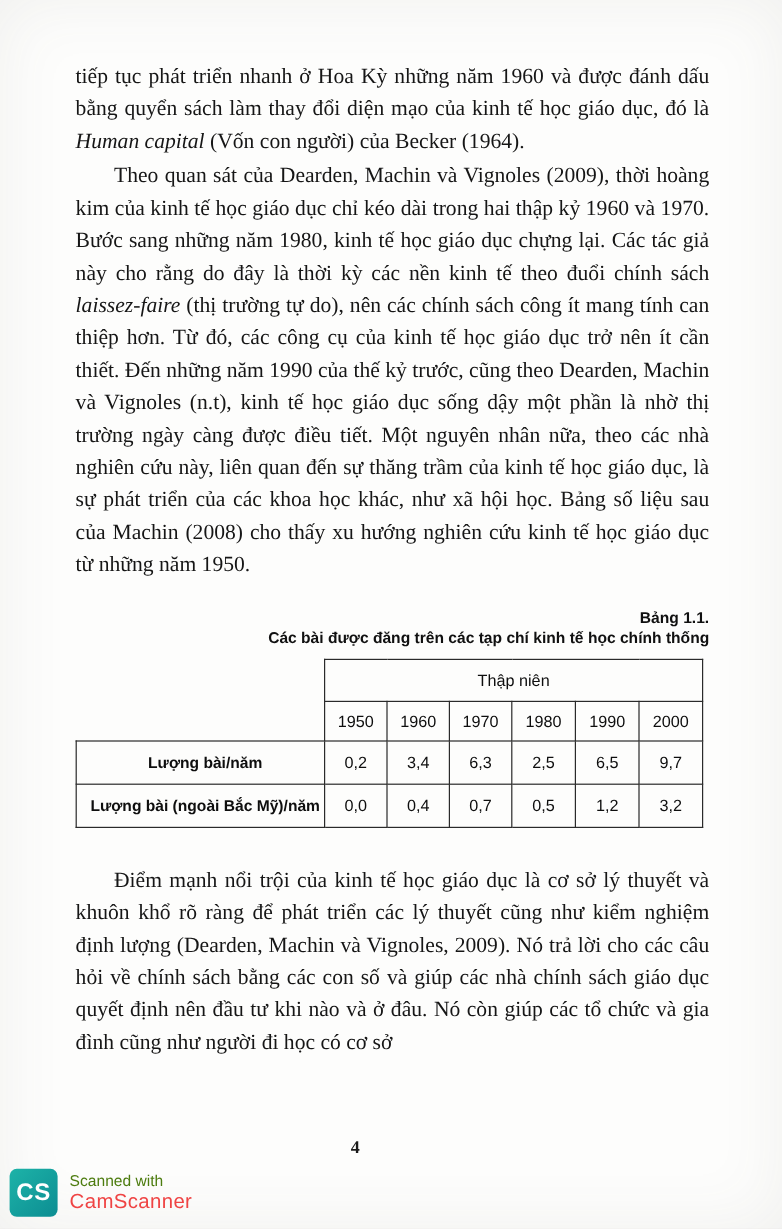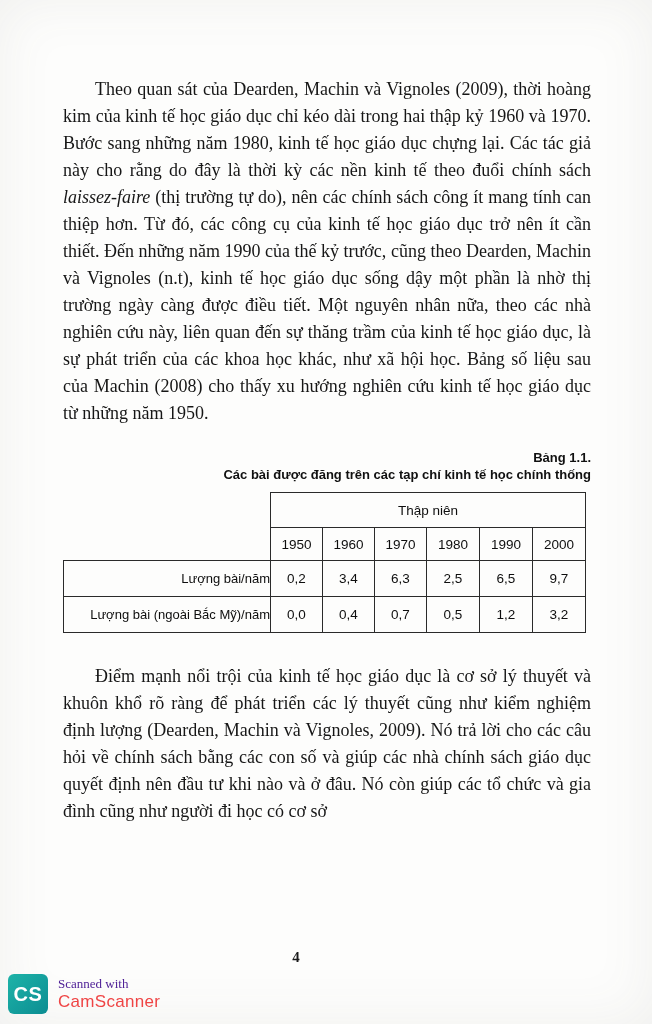--- a/index.html
+++ b/index.html
@@ -19,21 +19,21 @@
     position:absolute;left:63px;top:50px;width:528px;
     color:#141414;
   }
   p.body-text{
     margin:0;
     font-size:18px;
     line-height:27px;
     text-align:justify;
     color:#161616;
   }
-  p.body-text.indent{ text-indent:32px; margin-top:26px; }
+  p.body-text.indent{ text-indent:32px; margin-top:2px; }
   .it{ font-style:italic; }
 
   .table-caption{
     margin-top:22px;
     text-align:right;
     font-family:"Liberation Sans", sans-serif;
     font-weight:bold;
     font-size:13px;
     line-height:17px;
     color:#101010;
@@ -59,22 +59,22 @@
     background:transparent;
   }
   table.data-table th.group{
     font-weight:normal;
     height:34px;
   }
   table.data-table th.year{
     font-weight:normal;
   }
   table.data-table td.rowlabel{
-    text-align:right;
-    font-weight:normal;
+    text-align:center;
+    font-weight:bold;
     padding-left:8px;
     font-size:13px;
     height:35px;
   }
   .page-number{
     position:absolute;
     left:0;right:60px;
     bottom:58px;
     text-align:center;
     font-family:"Liberation Serif", serif;
@@ -102,29 +102,30 @@
     display:flex;
     align-items:center;
     justify-content:center;
     letter-spacing:0.5px;
   }
   .wm-text{
     font-family:"Liberation Sans", sans-serif;
     color:#a9b1b1;
     line-height:1.2;
   }
-  .wm-line1{ font-size:13px; color:#4c1d95;font-family:Liberation Serif, serif; }
+  .wm-line1{ font-size:13px; color:#4d7c0f; }
   .wm-line2{ font-size:17px; color:#ef4444; letter-spacing:0.3px; }
 </style>
 </head>
 <body>
 
 <div class="page">
   <div class="content">
 
+    <p class="body-text"><span>tiếp tục phát triển nhanh ở Hoa Kỳ những năm 1960 và được đánh dấu bằng quyển sách làm thay đổi diện mạo của kinh tế học giáo dục, đó là </span><span class="it">Human capital</span><span> (Vốn con người) của Becker (1964).</span></p>
 
     <p class="body-text indent"><span>Theo quan sát của Dearden, Machin và Vignoles (2009), thời hoàng kim của kinh tế học giáo dục chỉ kéo dài trong hai thập kỷ 1960 và 1970. Bước sang những năm 1980, kinh tế học giáo dục chựng lại. Các tác giả này cho rằng do đây là thời kỳ các nền kinh tế theo đuổi chính sách </span><span class="it">laissez-faire</span><span> (thị trường tự do), nên các chính sách công ít mang tính can thiệp hơn. Từ đó, các công cụ của kinh tế học giáo dục trở nên ít cần thiết. Đến những năm 1990 của thế kỷ trước, cũng theo Dearden, Machin và Vignoles (n.t), kinh tế học giáo dục sống dậy một phần là nhờ thị trường ngày càng được điều tiết. Một nguyên nhân nữa, theo các nhà nghiên cứu này, liên quan đến sự thăng trầm của kinh tế học giáo dục, là sự phát triển của các khoa học khác, như xã hội học. Bảng số liệu sau của Machin (2008) cho thấy xu hướng nghiên cứu kinh tế học giáo dục từ những năm 1950.</span></p>
 
     <div class="table-caption">
       <div>Bảng 1.1.</div>
       <div>Các bài được đăng trên các tạp chí kinh tế học chính thống</div>
     </div>
 
     <table class="data-table">
       <colgroup>

